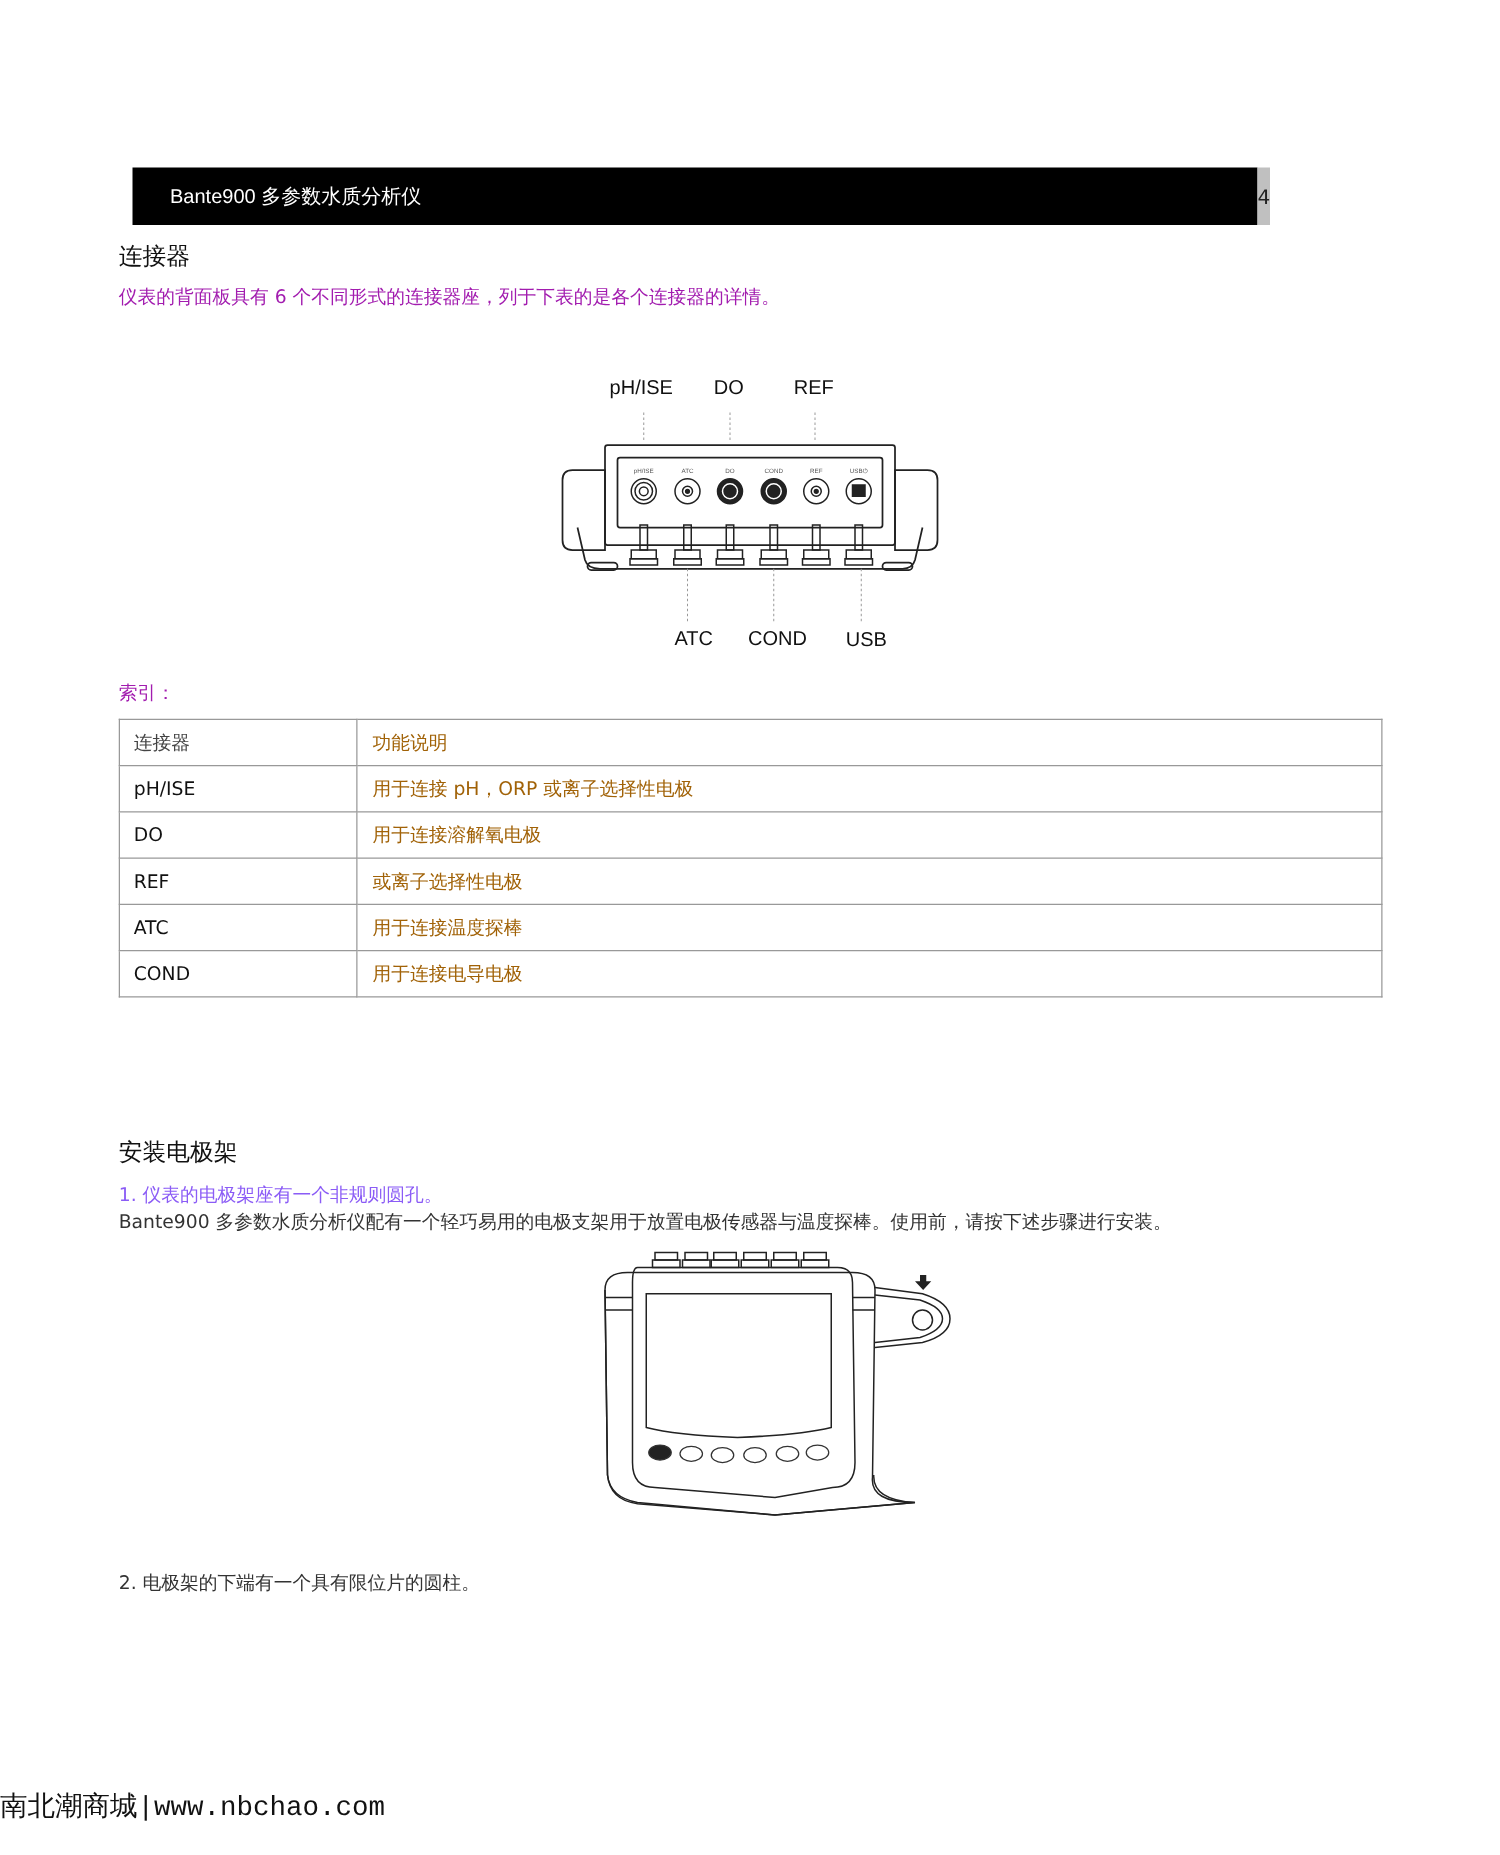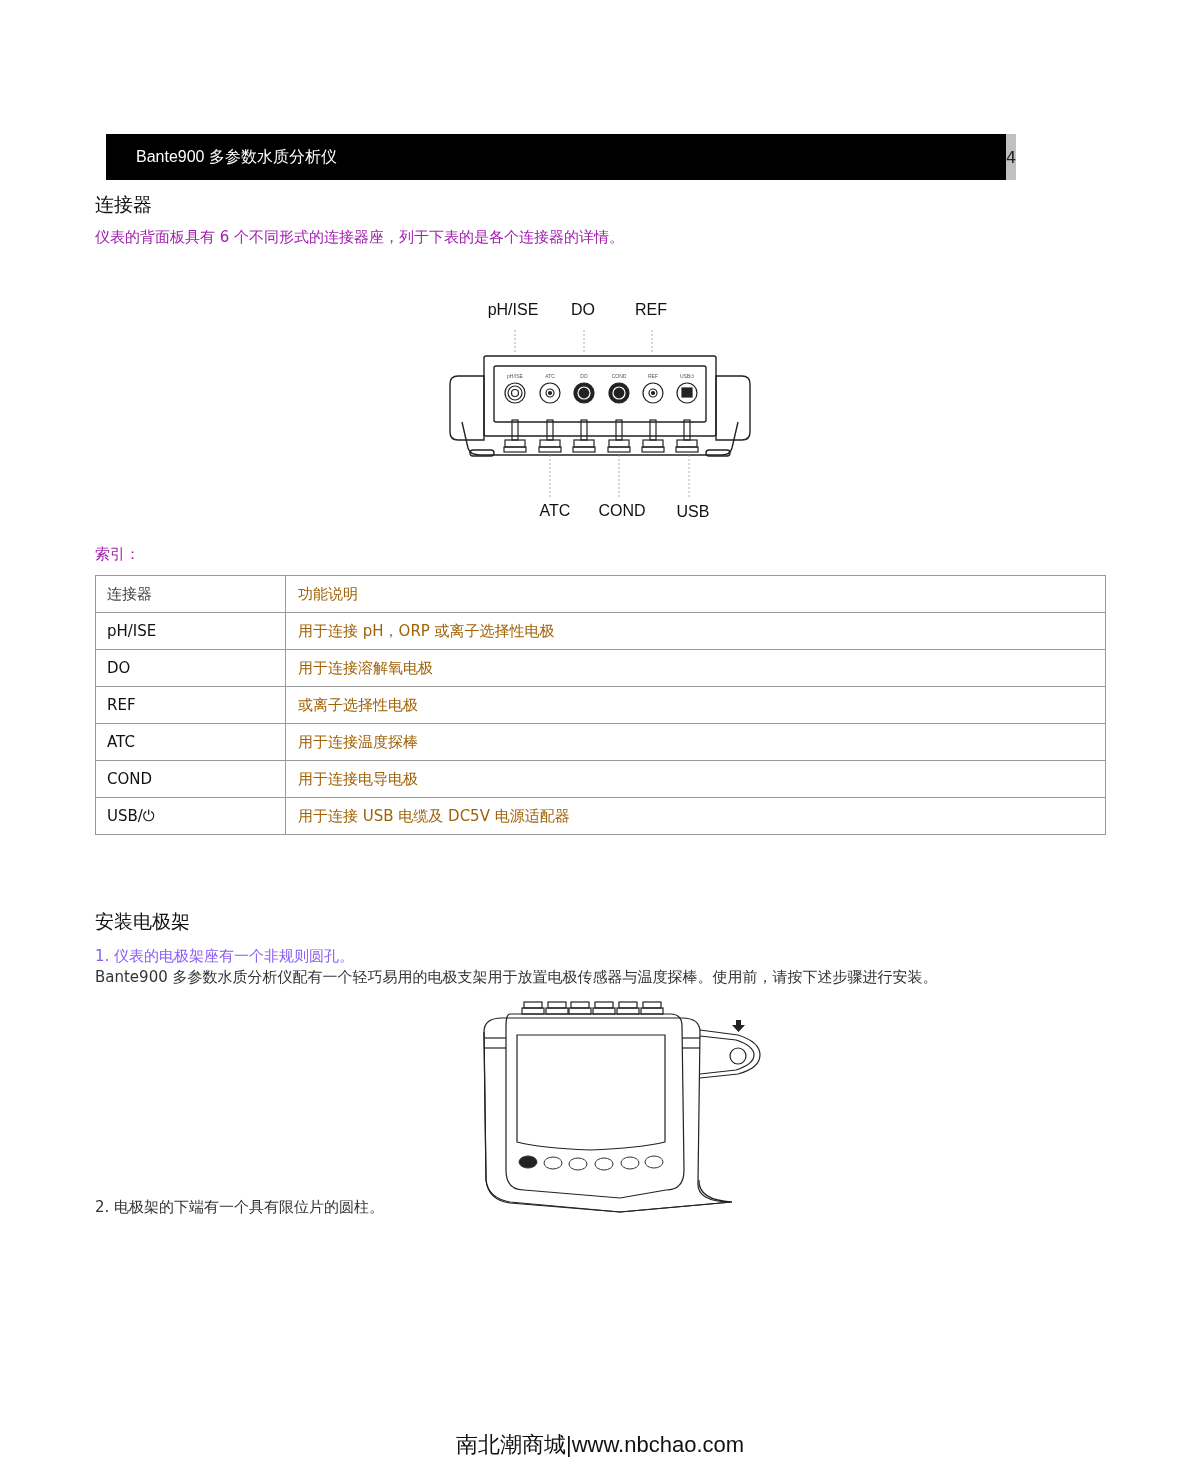--- a/index.html
+++ b/index.html
@@ -8,21 +8,21 @@
   .header-title { flex: 0 0 900px; background: #000; color: #fff; font-size: 16px; display: flex; align-items: center; padding-left: 30px; box-sizing: border-box; font-family: "Liberation Sans Narrow", "Liberation Sans", sans-serif; }
   .header-page { flex: 1; background: #c0c0c0; color: #222; font-size: 16px; display: flex; align-items: center; justify-content: center; }
   .h2 { position: absolute; left: 95px; font-size: 19px; color: #111; }
   .para { position: absolute; left: 95px; font-size: 15px; color: #a21caf; white-space: nowrap; }
   .fig { position: absolute; }
   .fig svg text { font-family: "Liberation Sans", sans-serif; }
   table.idx { position: absolute; left: 95px; top: 575px; width: 1011px; border-collapse: collapse; font-size: 15px; color: #333; }
   table.idx td { border: 1px solid #999; height: 37px; padding: 0 11px; box-sizing: border-box; }
   table.idx td.c1 { width: 190px; color: #111; }
   table.idx td.c2 { padding-left: 12px; color: #a16207; }
-  .footer { position: absolute; left: 0; width: 1200px; top: 1430px; text-align: center; font-size: 22px; color: #111; font-family: Liberation Sans, sans-serif; }
+  .footer { position: absolute; left: 0; width: 1200px; top: 1430px; font-size: 22px; color: #111; font-family: Liberation Mono, monospace; }
 </style>
 </head>
 <body>
 
 <div class="header-bar">
   <div class="header-title">Bante900 多参数水质分析仪</div>
   <div class="header-page">4</div>
 </div>
 
 <div class="h2" style="top:192px;">连接器</div>
@@ -142,24 +142,20 @@
     <td class="c2">或离子选择性电极</td>
   </tr>
   <tr>
     <td class="c1">ATC</td>
     <td class="c2">用于连接温度探棒</td>
   </tr>
   <tr>
     <td class="c1">COND</td>
     <td class="c2">用于连接电导电极</td>
   </tr>
-  <tr>
-    <td class="c1">USB/⏻</td>
-    <td class="c2">用于连接 USB 电缆及 DC5V 电源适配器</td>
-  </tr>
 </tbody>
   </table>
 
 <div class="h2" style="top:909px;">安装电极架</div>
 <div class="para" style="top:968px; color:#333;">Bante900 多参数水质分析仪配有一个轻巧易用的电极支架用于放置电极传感器与温度探棒。使用前，请按下述步骤进行安装。</div>
 <div class="para" style="top:947px; color:#8b5cf6;">1.  仪表的电极架座有一个非规则圆孔。</div>
 
 <div class="fig" style="left:470px; top:990px; width:310px; height:230px;">
   <svg width="310" height="230" viewBox="0 0 310 230">
     <g fill="none" stroke="#222" stroke-width="1.2">
@@ -212,15 +208,15 @@
       <ellipse cx="58" cy="172" rx="9" ry="6" fill="#222"></ellipse>
       <ellipse cx="83" cy="173" rx="9" ry="6" fill="none"></ellipse>
       <ellipse cx="108" cy="174" rx="9" ry="6" fill="none"></ellipse>
       <ellipse cx="134" cy="174" rx="9" ry="6" fill="none"></ellipse>
       <ellipse cx="160" cy="173" rx="9" ry="6" fill="none"></ellipse>
       <ellipse cx="184" cy="172" rx="9" ry="6" fill="none"></ellipse>
     </g>
   </svg>
 </div>
 
-<div class="para" style="top:1198px; color:#333;">2.  电极架的下端有一个具有限位片的圆柱。</div>
+<div class="para" style="top:1257px; color:#333;">2.  电极架的下端有一个具有限位片的圆柱。</div>
 
 <div class="footer">南北潮商城|www.nbchao.com</div>
 
 </body></html>

